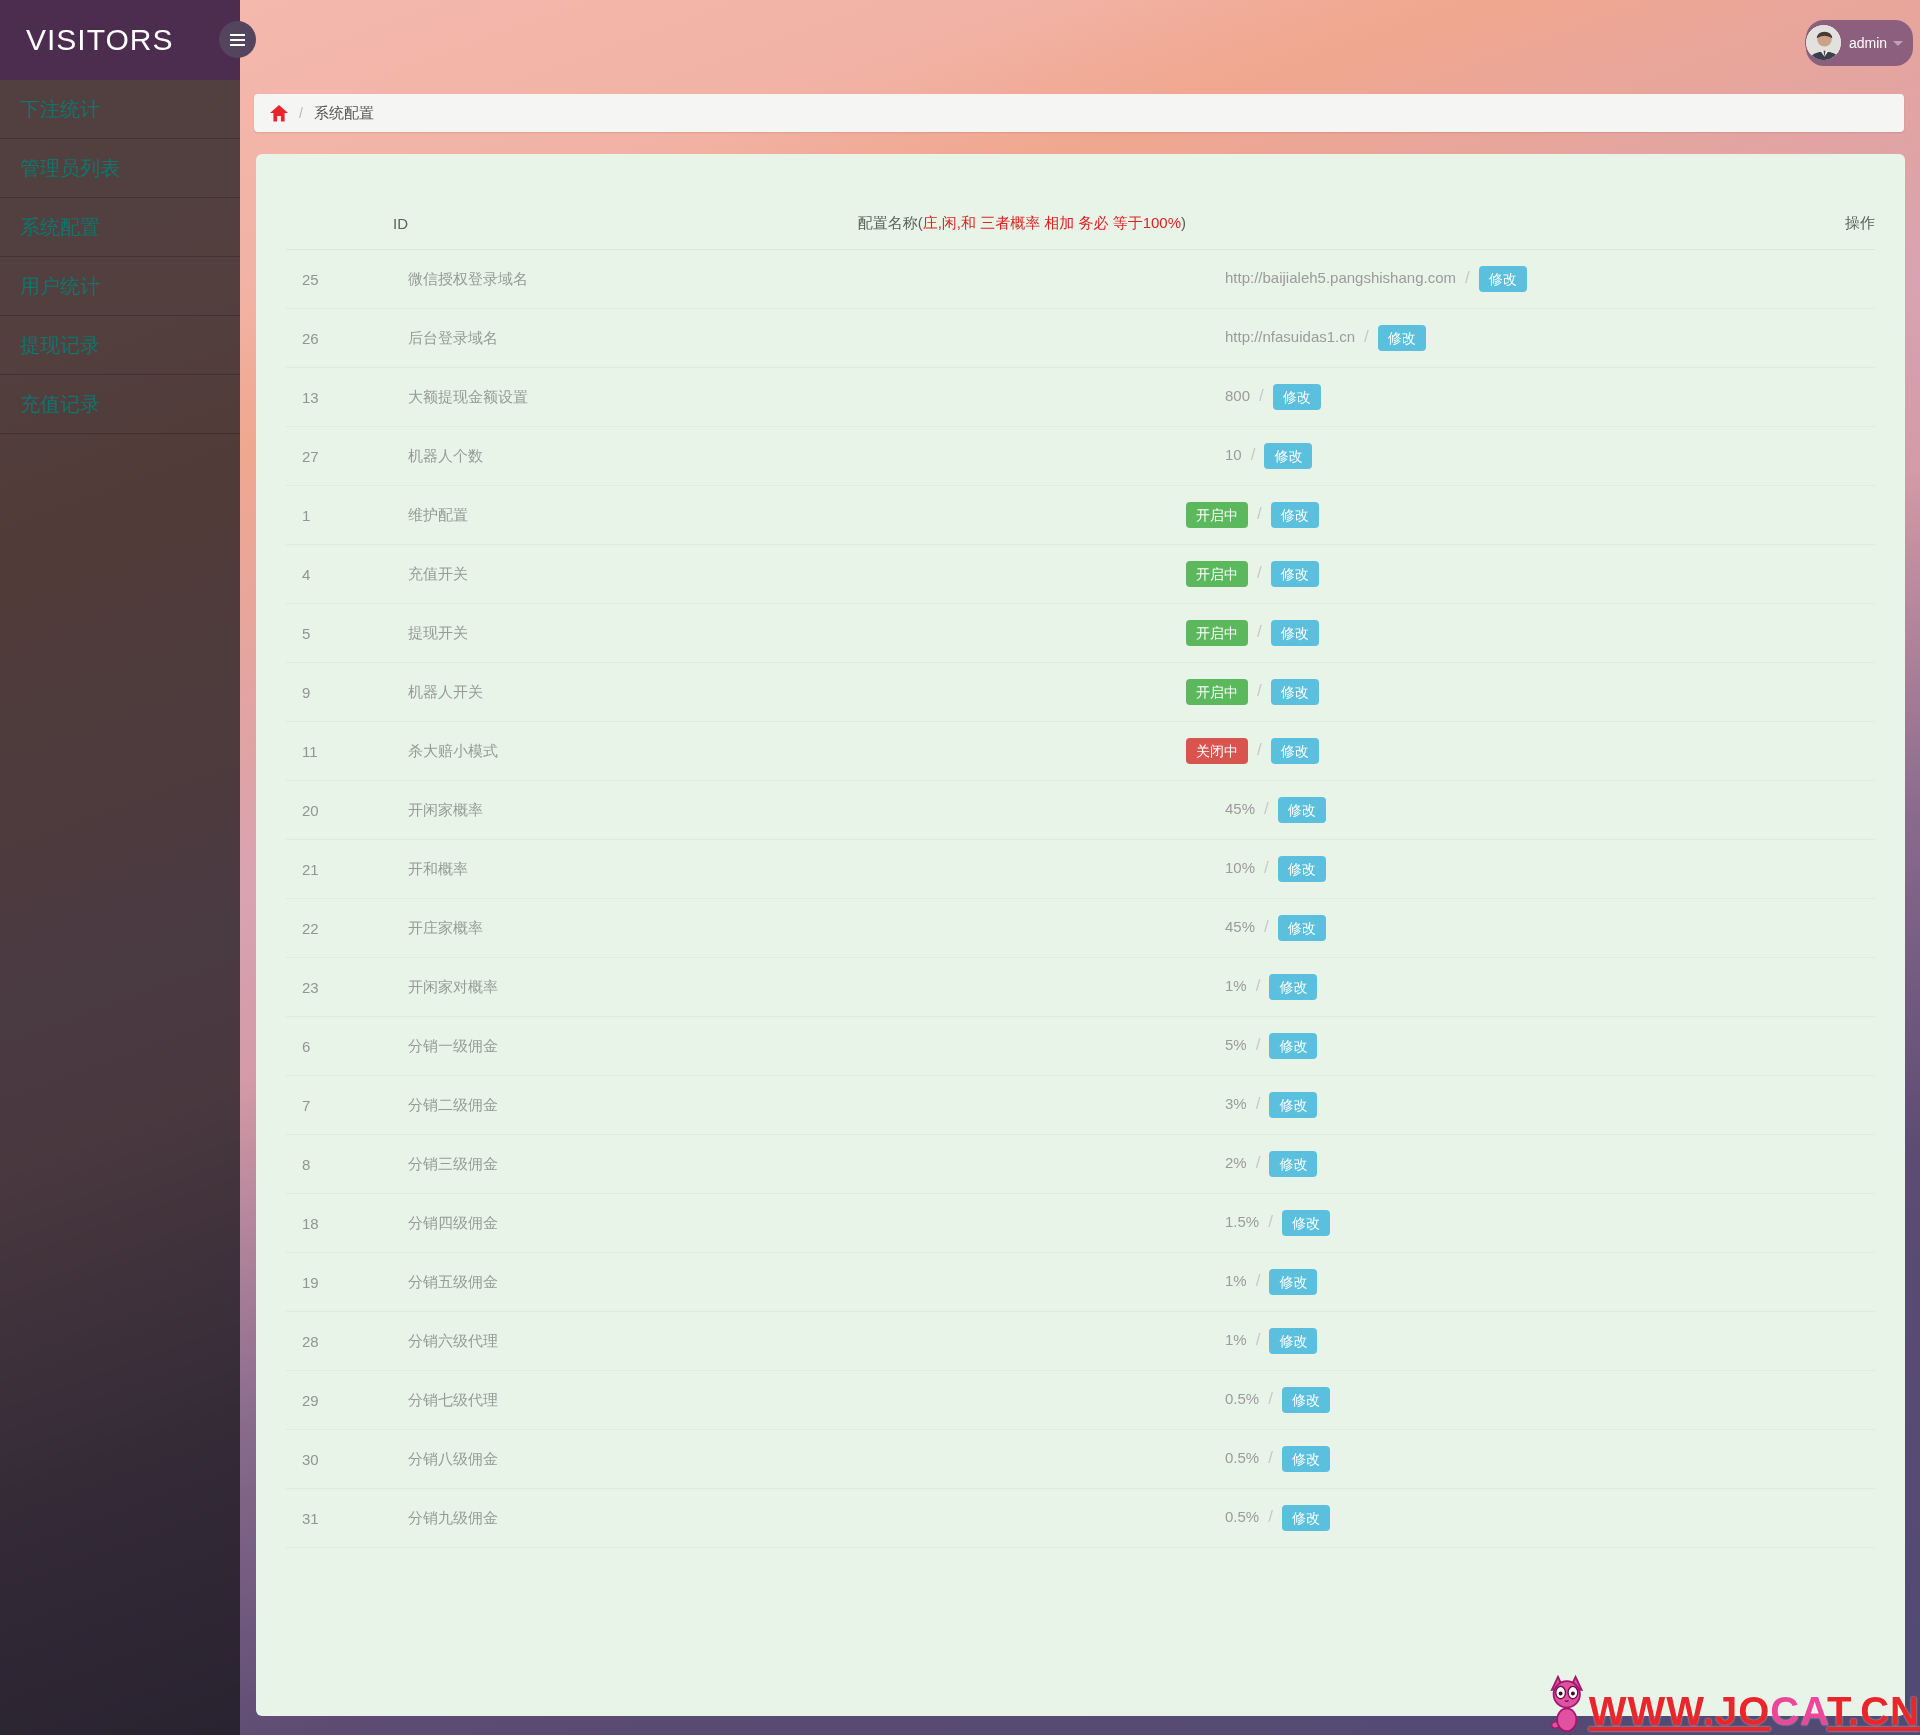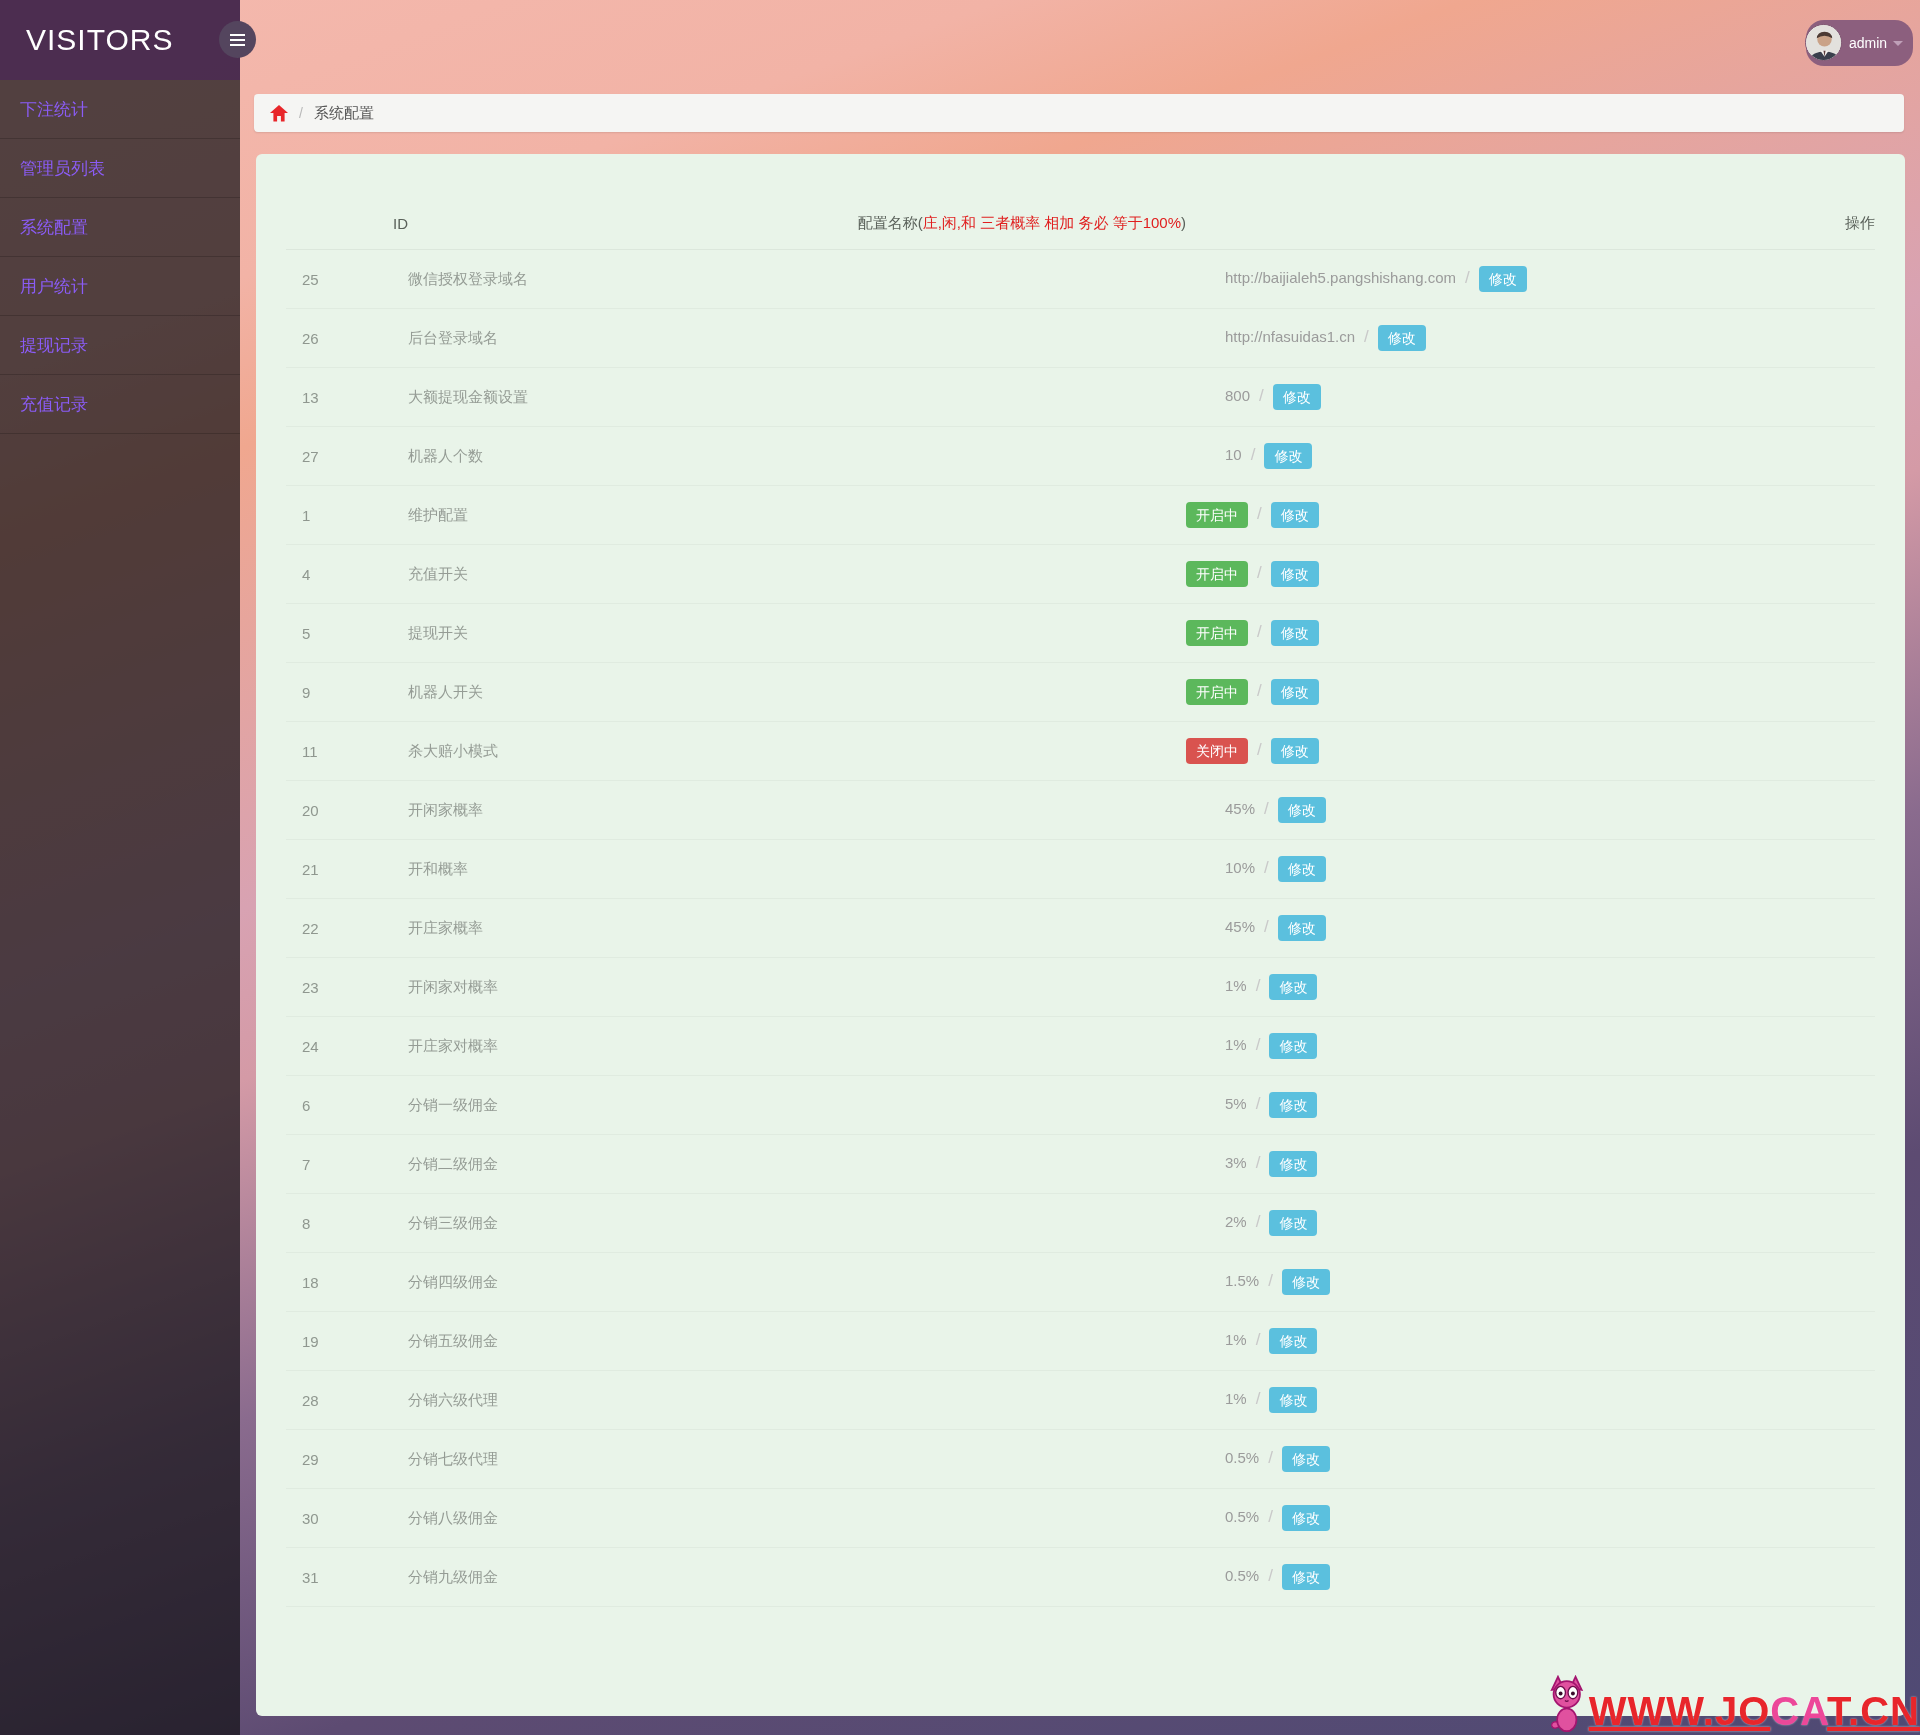--- a/index.html
+++ b/index.html
@@ -19,21 +19,21 @@
   .logo-bar { height:80px; background:rgba(70,25,95,0.50);
               display:flex; align-items:center; padding-left:26px; }
   .logo-text { color:#fff; font-size:30px; font-weight:400; letter-spacing:1px; }
   .hamburger { position:absolute; left:219px; top:21px; width:37px; height:37px;
                border-radius:50%; background:#54455e; border:none; cursor:pointer;
                display:flex; align-items:center; justify-content:center; z-index:5; }
   .hamburger .bars { display:block; width:15px; height:2px; background:#fff;
                      box-shadow:0 -5px 0 #fff, 0 5px 0 #fff; }
   .menu-item { height:59px; display:flex; align-items:center; padding-left:20px;
                border-bottom:1px solid rgba(0,0,0,0.18); cursor:pointer; }
-  .menu-item span { color:#8b5cf6; font-size:17px; }
+  .menu-item span { color:#0f766e; font-size:20px; }
 
   
   .user-pill { position:absolute; left:1806px; top:20px; height:46px; min-width:97px;
                background:#8c5f7e; border-radius:18px; display:flex; align-items:center;
                padding-right:10px; cursor:pointer; z-index:3; }
   .avatar { width:37px; height:37px; border-radius:50%; overflow:hidden; flex:0 0 37px;
             margin:-1px 0 0 -1px; border:1px solid #7d5470; background:#e8e6e2; }
   .user-name { color:#fff; font-size:14px; margin-left:7px; }
   .caret { width:0; height:0; border-left:5px solid transparent; border-right:5px solid transparent;
            border-top:5px solid #bfa0b8; margin-left:6px; }
@@ -206,25 +206,20 @@
             <td class="td-id">22</td>
             <td class="td-name">开庄家概率</td>
             <td class="td-action"><span class="val">45%</span><span class="sep">/</span><button class="btn btn-edit">修改</button></td>
           </tr>
           <tr>
             <td class="td-id">23</td>
             <td class="td-name">开闲家对概率</td>
             <td class="td-action"><span class="val">1%</span><span class="sep">/</span><button class="btn btn-edit">修改</button></td>
           </tr>
           <tr>
-            <td class="td-id">24</td>
-            <td class="td-name">开庄家对概率</td>
-            <td class="td-action"><span class="val">1%</span><span class="sep">/</span><button class="btn btn-edit">修改</button></td>
-          </tr>
-          <tr>
             <td class="td-id">6</td>
             <td class="td-name">分销一级佣金</td>
             <td class="td-action"><span class="val">5%</span><span class="sep">/</span><button class="btn btn-edit">修改</button></td>
           </tr>
           <tr>
             <td class="td-id">7</td>
             <td class="td-name">分销二级佣金</td>
             <td class="td-action"><span class="val">3%</span><span class="sep">/</span><button class="btn btn-edit">修改</button></td>
           </tr>
           <tr>

